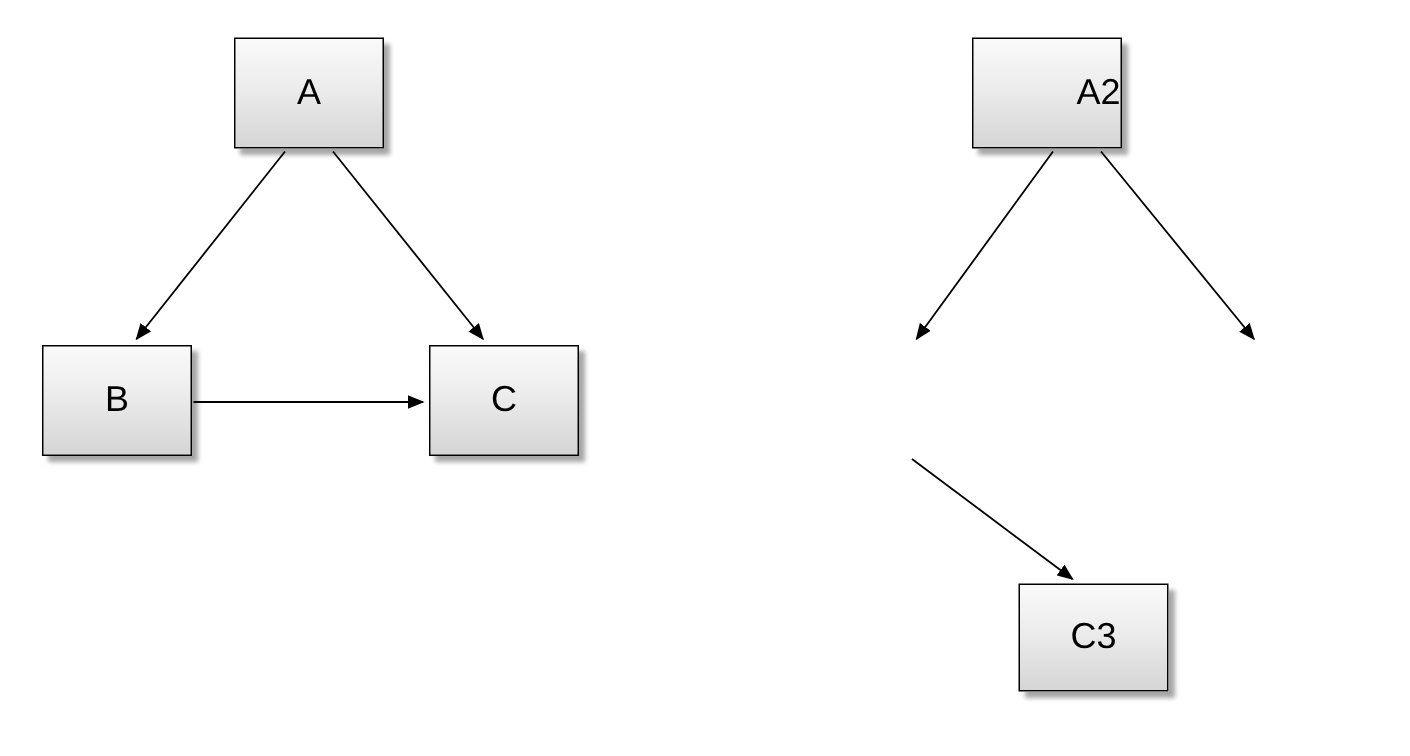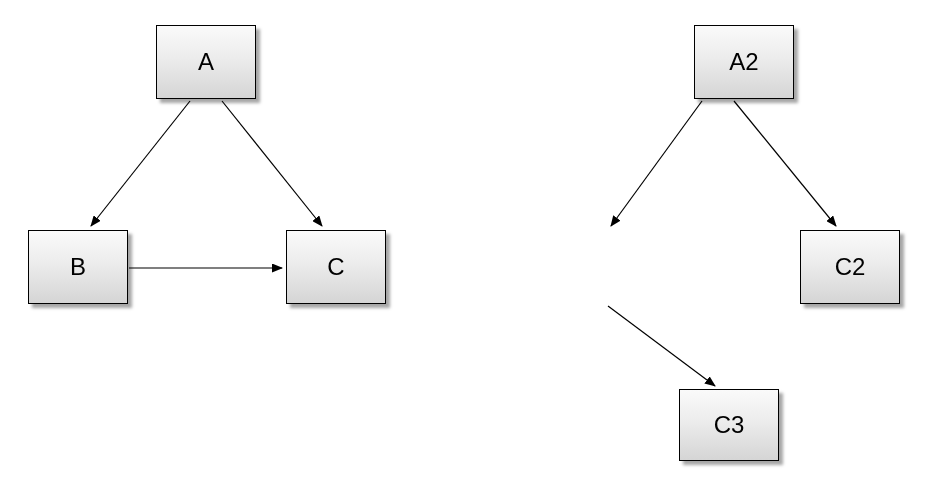--- a/index.html
+++ b/index.html
@@ -74,23 +74,20 @@
   <div class="node" style="left:156px; top:25px;">
     <span class="node-label">A</span>
   </div>
   <div class="node" style="left:28px; top:230px;">
     <span class="node-label">B</span>
   </div>
   <div class="node" style="left:286px; top:230px;">
     <span class="node-label">C</span>
   </div>
 
-  <div class="node" style="left:694px; top:25px;">
+  <div class="node" style="left:648px; top:25px;justify-content:flex-end;">
     <span class="node-label">A2</span>
-  </div>
-  <div class="node" style="left:800px; top:230px;">
-    <span class="node-label">C2</span>
   </div>
   <div class="node" style="left:679px; top:389px; height:72px;">
     <span class="node-label">C3</span>
   </div>
 
 </div>
 
 </body></html>

